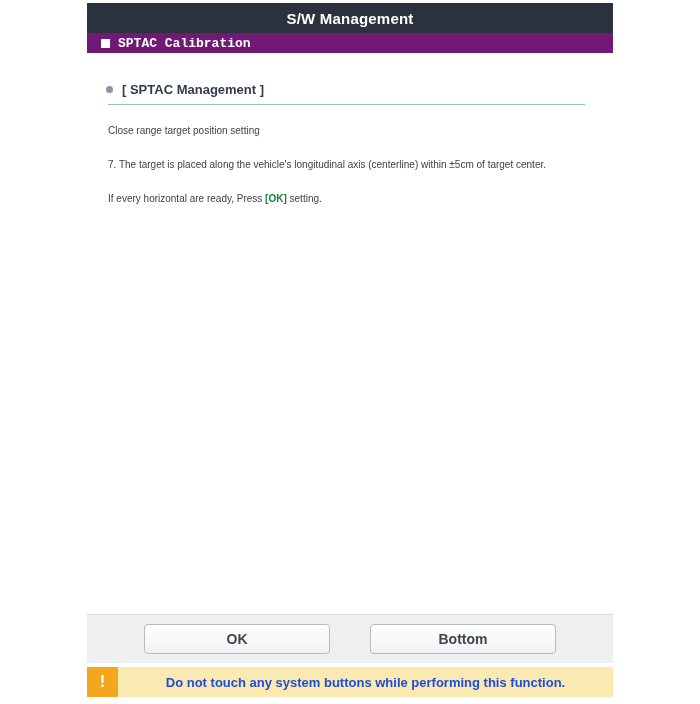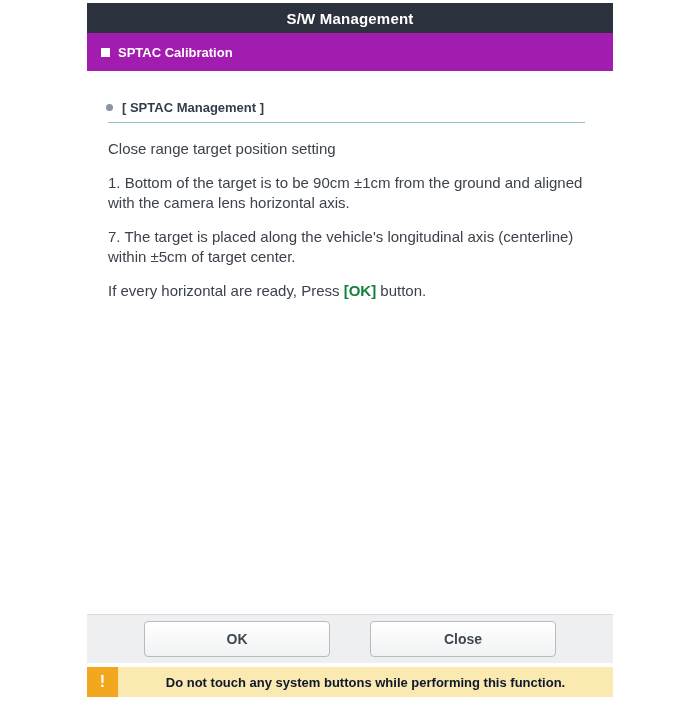--- a/index.html
+++ b/index.html
@@ -20,26 +20,26 @@
   .titlebar {
     height: 30px;
     background: #2c323d;
     color: #ffffff;
     display: flex; align-items: center; justify-content: center;
     font-size: 15px; font-weight: bold;
     letter-spacing: 0.2px;
   }
   
   .subheader {
-    height: 38px;
-    background: #a21caf;
+    height: 20px;
+    background: #701a75;
     color: #ffffff;
     display: flex; align-items: center;
     padding-left: 14px;
-    font-size: 13px; font-weight: bold;
+    font-size: 13px; font-weight: bold; font-family: Liberation Mono, monospace;
   }
   .subheader .sq {
     width: 9px; height: 9px;
     background: #ffffff;
     display: inline-block;
     margin-right: 8px;
   }
   
   .content {
     padding: 29px 20px 0 21px;
@@ -58,39 +58,39 @@
     margin-left: -2px;
   }
   .rule {
     border: none;
     border-top: 1px solid #8fc0cc;
     margin: 7px 0 0 0;
     width: 477px;
   }
   .content p {
     width: 484px;
-    font-size: 15px;
+    font-size: 10px;
     line-height: 20px;
     color: #3c424b;
     margin-top: 14px;
   }
   .content p.intro { margin-top: 16px; }
   .hl { color: #15803d; font-weight: bold; margin-top: 16px; }
   
   .footer {
     position: absolute;
     left: 0; top: 611px;
     width: 526px; height: 49px;
     background: #edeff0;
     border-top: 1px solid #d8dadb;
     display: flex; align-items: center; justify-content: center;
     gap: 40px;
   }
   .footer button {
-    width: 186px; height: 36px;
+    width: 186px; height: 30px;
     background: linear-gradient(#ffffff, #f1f2f3);
     border: 1px solid #b7bbc1;
     border-radius: 4px;
     font-family: "Liberation Sans", sans-serif;
     font-size: 14px; font-weight: bold;
     color: #3e4652;
     cursor: pointer;
   }
   
   .warnbar {
@@ -103,21 +103,21 @@
     width: 31px; height: 30px;
     background: #f3a71f;
     color: #ffffff;
     font-size: 16px; font-weight: bold;
     display: flex; align-items: center; justify-content: center;
     flex-shrink: 0;
   }
   .warntext {
     flex: 1;
     background: #fbe9b2;
-    color: #0f172a;
+    color: #1d4ed8;
     font-size: 13px; font-weight: bold;
     display: flex; align-items: center; justify-content: center; text-align: right;
   }
 </style>
 </head>
 <body>
 
 <div class="app">
 
   <header class="titlebar">
@@ -131,29 +131,28 @@
 
   <main class="content">
     <div class="section-heading">
       <span class="dot"></span>
       <span>[ SPTAC Management ]</span>
     </div>
     <hr class="rule">
 
     <p class="intro">Close range target position setting</p>
 
-    <p>1. Bottom of the target is to be 90cm ±1cm from the ground and aligned with the camera lens horizontal axis.</p>
     <p>7. The target is placed along the vehicle's longitudinal axis (centerline) within ±5cm of target center.</p>
 
-    <p><span>If every horizontal are ready, Press </span><span class="hl">[OK]</span><span> button.</span></p>
+    <p><span>If every horizontal are ready, Press </span><span class="hl">[OK]</span><span> setting.</span></p>
   </main>
 
   <div class="footer">
     <button type="button">OK</button>
-    <button type="button">Close</button>
+    <button type="button">Bottom</button>
   </div>
 
   <div class="warnbar">
     <div class="warnicon">!</div>
     <div class="warntext">Do not touch any system buttons while performing this function.</div>
   </div>
 
 </div>
 
 </body></html>

